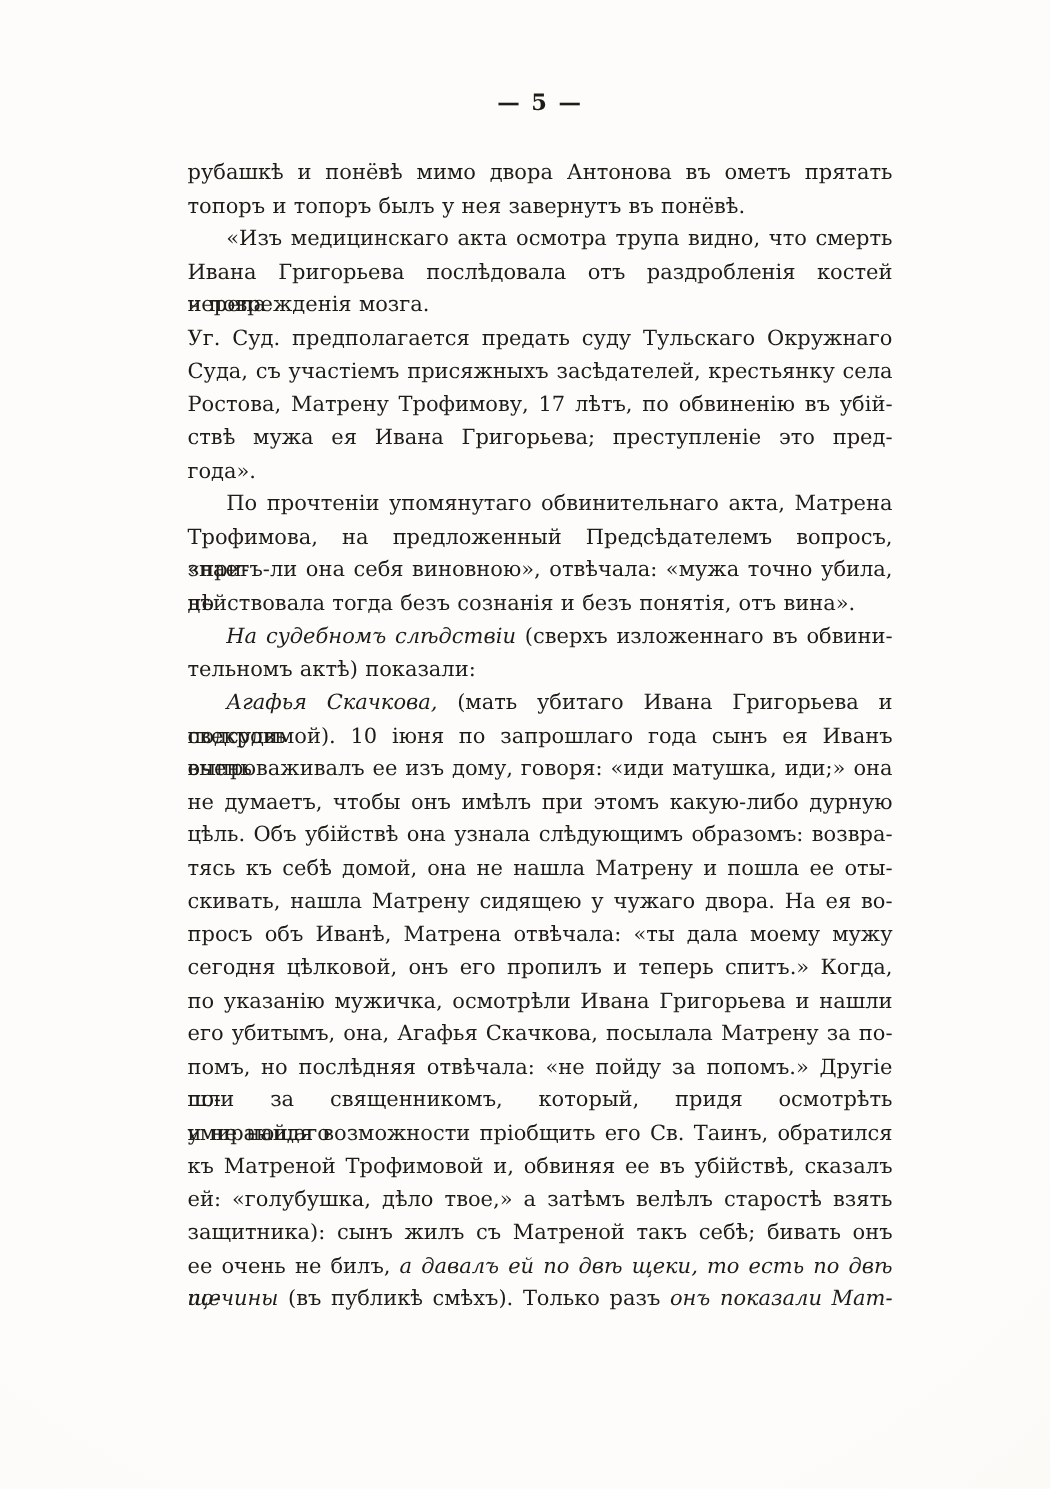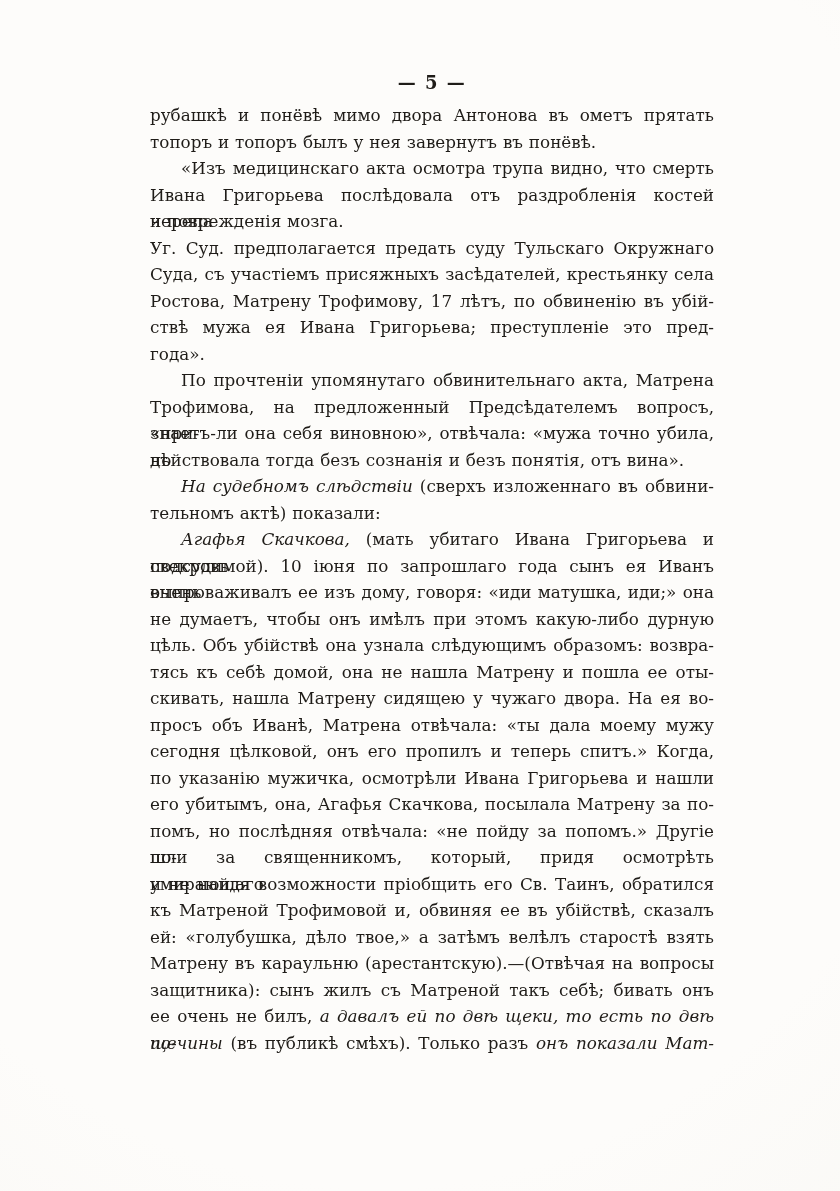--- a/index.html
+++ b/index.html
@@ -24,21 +24,21 @@
     width: 564px;
     text-align: center;
     font-size: 18px;
     font-weight: bold;
     letter-spacing: 1.5px;
     white-space: pre;
   }
   .text-body {
     position: absolute;
     left: 150px;
-    top: 102px;
+    top: 124px;
     width: 564px;
     font-size: 16.8px;
     line-height: 26.5px;
     word-spacing: 0.5px;
   }
   .line {
     height: 26.5px;
     text-align: justify;
     text-align-last: justify;
     white-space: normal;
@@ -88,18 +88,17 @@
       <div class="line"><span class="seg-rm">скивать, нашла Матрену сидящею у чужаго двора. На ея во-</span></div>
       <div class="line"><span class="seg-rm">просъ объ Иванѣ, Матрена отвѣчала: «ты дала моему мужу</span></div>
       <div class="line"><span class="seg-rm">сегодня цѣлковой, онъ его пропилъ и теперь спитъ.» Когда,</span></div>
       <div class="line"><span class="seg-rm">по указанію мужичка, осмотрѣли Ивана Григорьева и нашли</span></div>
       <div class="line"><span class="seg-rm">его убитымъ, она, Агафья Скачкова, посылала Матрену за по-</span></div>
       <div class="line"><span class="seg-rm">помъ, но послѣдняя отвѣчала: «не пойду за попомъ.» Другіе по-</span></div>
       <div class="line"><span class="seg-rm">шли за священникомъ, который, придя осмотрѣть умирающаго</span></div>
       <div class="line"><span class="seg-rm">и не найдя возможности пріобщить его Св. Таинъ, обратился</span></div>
       <div class="line"><span class="seg-rm">къ Матреной Трофимовой и, обвиняя ее въ убійствѣ, сказалъ</span></div>
       <div class="line"><span class="seg-rm">ей: «голубушка, дѣло твое,» а затѣмъ велѣлъ старостѣ взять</span></div>
-      <div class="line"><span class="seg-rm">Матрену въ караульню (арестантскую).—(Отвѣчая на вопросы</span></div>
       <div class="line"><span class="seg-rm">защитника): сынъ жилъ съ Матреной такъ себѣ; бивать онъ</span></div>
       <div class="line"><span class="seg-rm">ее очень не билъ, </span><span class="seg-it">а давалъ ей по двѣ щеки, то есть по двѣ по-</span></div>
       <div class="line"><span class="seg-it">щечины</span><span class="seg-rm"> (въ публикѣ смѣхъ). Только разъ </span><span class="seg-it">онъ показали Мат-</span></div>
     </div>
 </div>
 
 </body></html>

